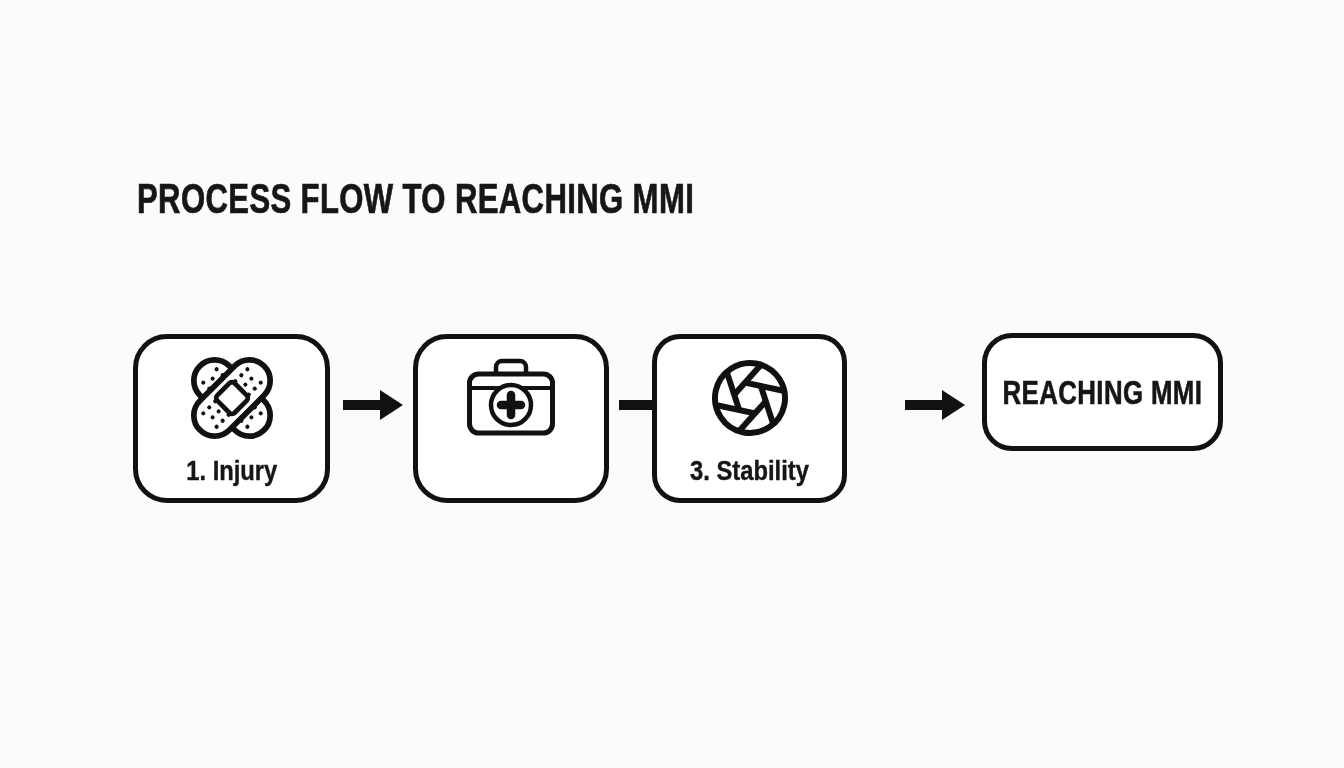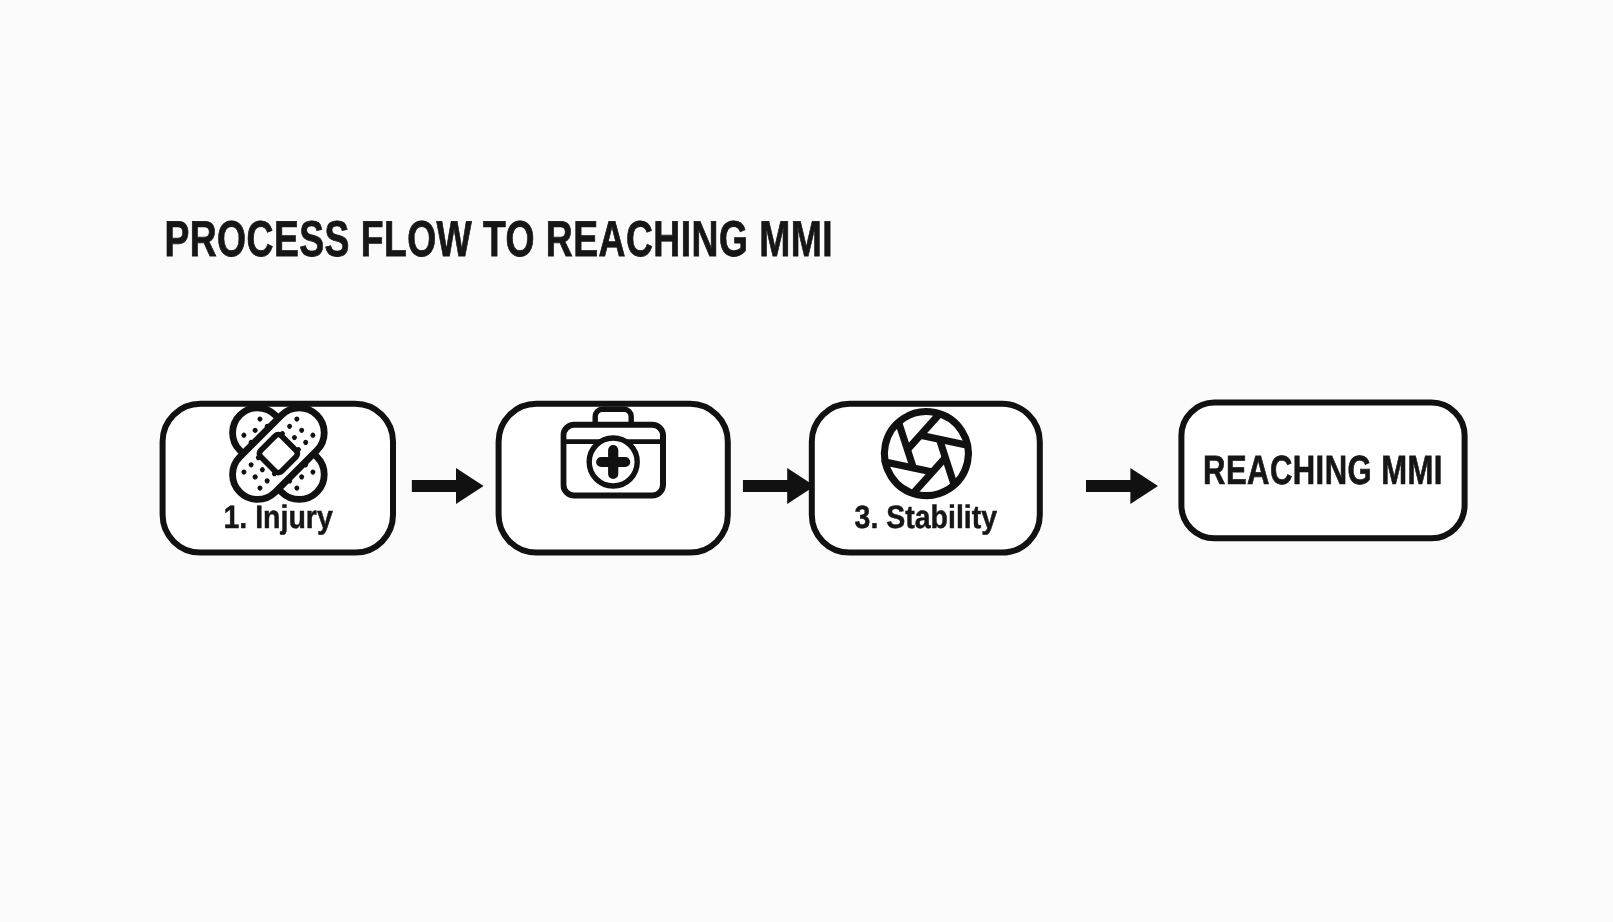--- a/index.html
+++ b/index.html
@@ -14,27 +14,27 @@
 
   .title {
     position:absolute; left:137px; top:176px;
     font-size:42px; font-weight:700; line-height:1.1;
     white-space:nowrap; margin:0;
   }
   .cond { display:inline-block; transform-origin:left center; }
   .title .cond { transform:scaleX(0.74); -webkit-text-stroke:0.7px #161616; letter-spacing:0.5px; }
 
   .step-box {
-    position:absolute; top:334px; width:197px; height:129px;
+    position:absolute; top:334px; width:197px; height:169px;
     background:#ffffff; border:5px solid #111111; border-radius:34px;
     box-sizing:border-box;
   }
   .box1 { left:133px; }
   .box2 { left:413px; width:196px; }
-  .box3 { left:674px; width:195px; }
+  .box3 { left:652px; width:195px;border-radius:28px; }
 
   .icon-wrap {
     position:absolute; left:0; right:0; top:6px; bottom:48px;
     display:flex; align-items:center; justify-content:center;
   }
   .step-label {
     position:absolute; left:0; right:0; bottom:11px;
     text-align:center; font-size:27px; font-weight:700;
     white-space:nowrap;
   }

